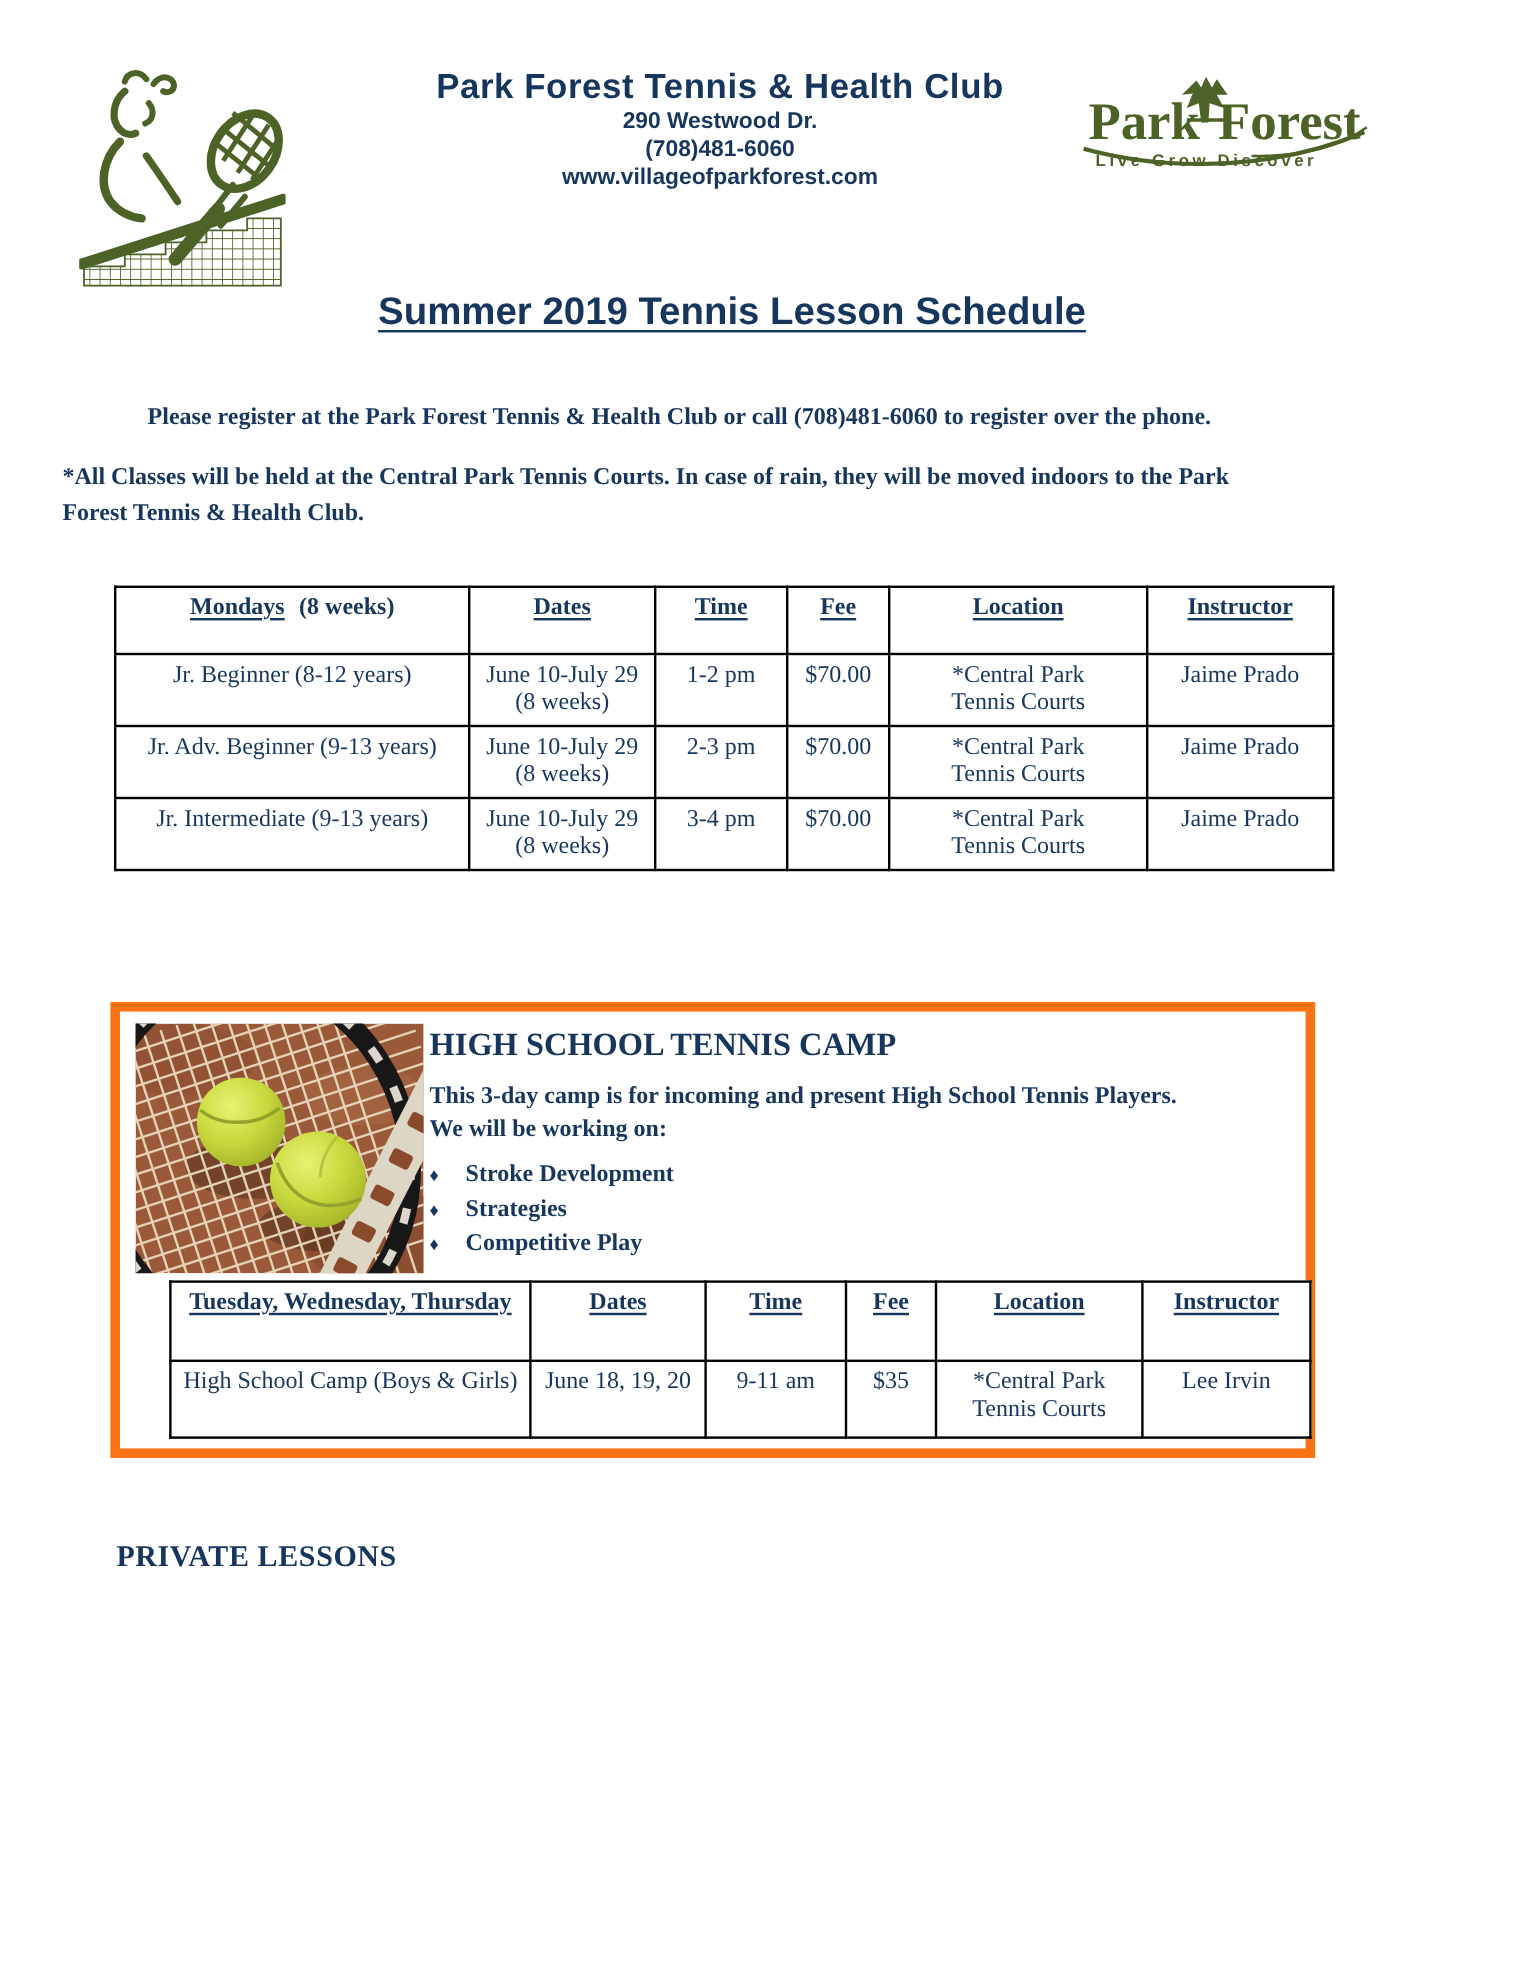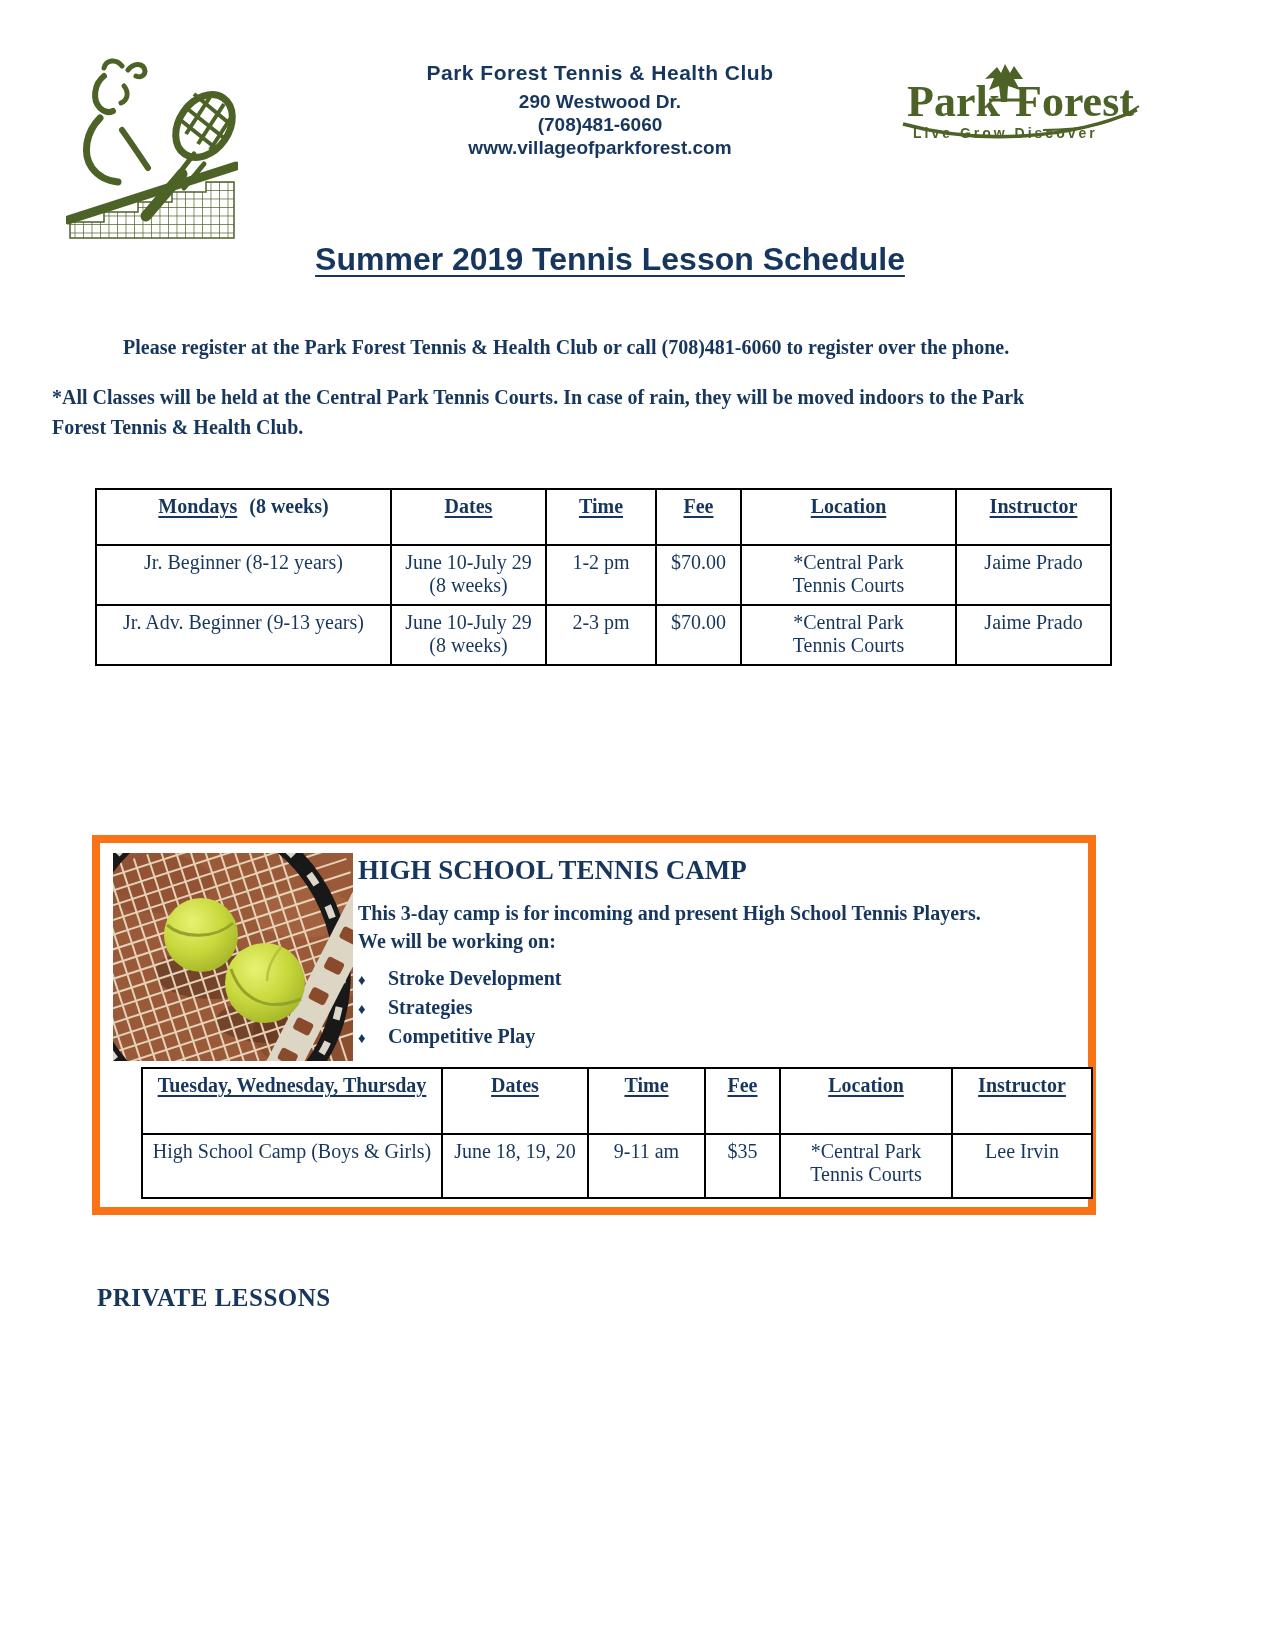--- a/index.html
+++ b/index.html
@@ -5,21 +5,21 @@
   html,body { margin:0; padding:0; background:#e9e9e9; }
   .page {
     position:relative; width:1275px; height:1650px; margin:0 auto;
     background:#ffffff; overflow:hidden;
     font-family:"Liberation Serif", serif; color:#17365d;
   }
   
   .player-logo { position:absolute; left:66px; top:54px; width:172px; height:186px; }
   .club-block { position:absolute; left:270px; top:56px; width:660px; text-align:center;
     font-family:"Liberation Sans", sans-serif; font-weight:bold; }
-  .club-name { font-size:21px; line-height:34px; letter-spacing:0.5px; }
+  .club-name { font-size:29px; line-height:34px; letter-spacing:0.5px; }
   .club-line { font-size:19px; line-height:23px; }
   .pf-logo { position:absolute; left:893px; top:60px; width:248px; height:92px; }
 
   .doc-title {
     position:absolute; left:0px; top:241px; width:1220px; text-align:center;
     font-family:"Liberation Sans", sans-serif; font-weight:bold; font-size:32px;
     text-decoration:underline; text-decoration-thickness:2px; text-underline-offset:5px;
   }
 
   .intro-register { position:absolute; left:123px; top:336px; width:1100px;
@@ -156,20 +156,34 @@
           </td>
       <td>Jaime Prado</td>
     </tr>
     <tr>
       <td>Jr. Adv. Beginner (9-13 years)</td>
       <td class="center">
             <div>June 10-July 29</div>
             <div>(8 weeks)</div>
           </td>
       <td>2-3 pm</td>
+      <td>$70.00</td>
+      <td>
+            <div>*Central Park</div>
+            <div>Tennis Courts</div>
+          </td>
+      <td>Jaime Prado</td>
+    </tr>
+    <tr>
+      <td>Jr. Intermediate (9-13 years)</td>
+      <td class="center">
+            <div>June 10-July 29</div>
+            <div>(8 weeks)</div>
+          </td>
+      <td>3-4 pm</td>
       <td>$70.00</td>
       <td>
             <div>*Central Park</div>
             <div>Tennis Courts</div>
           </td>
       <td>Jaime Prado</td>
     </tr>
   </tbody>
     </table>
 

